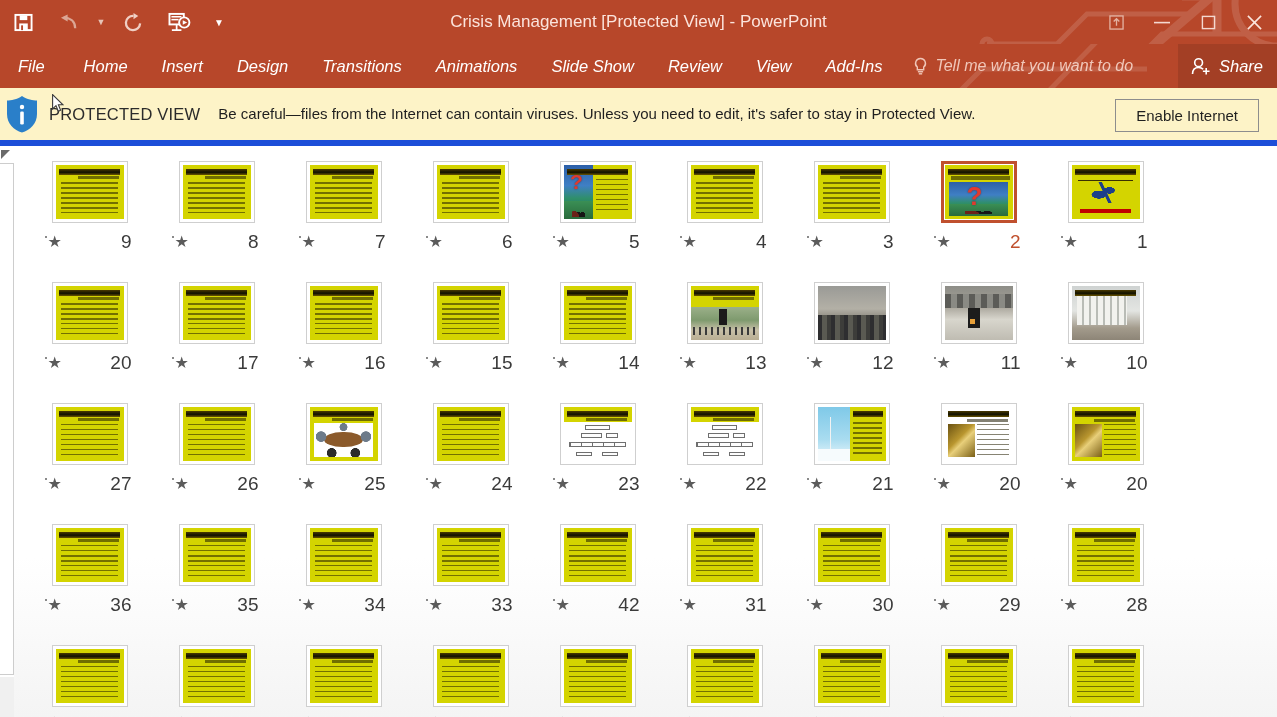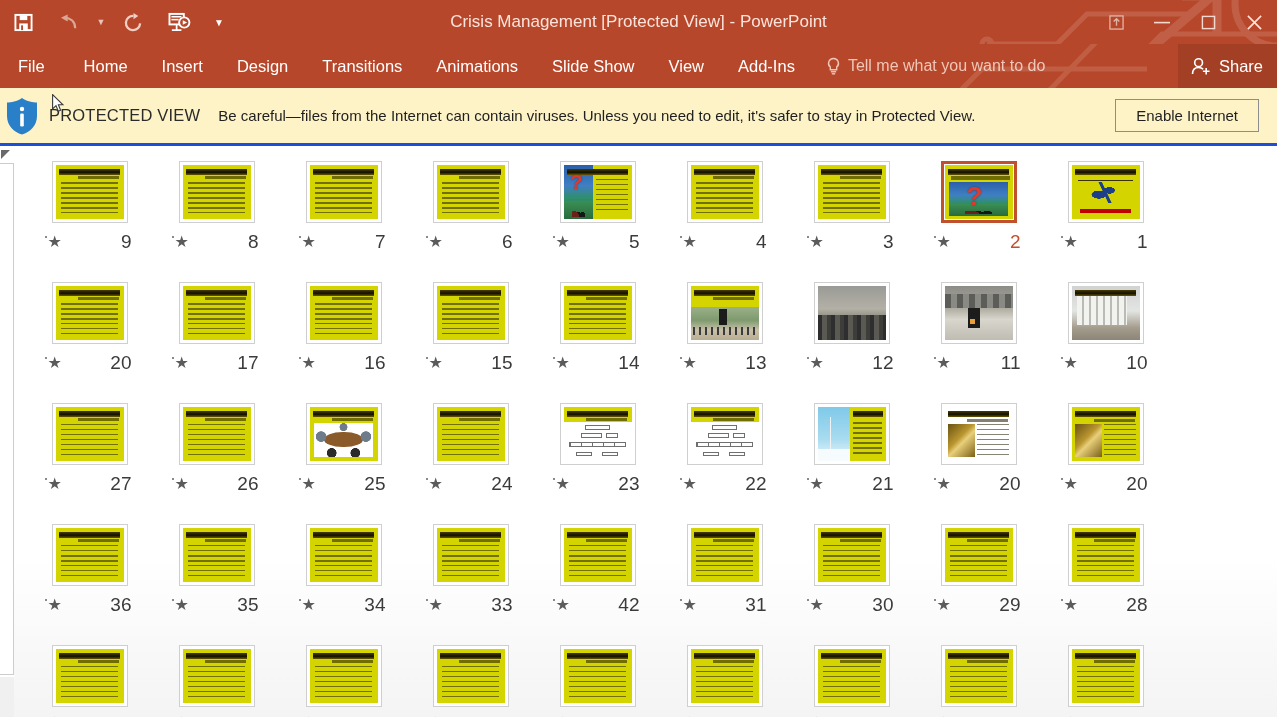--- a/index.html
+++ b/index.html
@@ -61,20 +61,21 @@
   .win-btn.close { font-size: 19px; color: #fbe4dc; }
   .win-btn.ribbon-opt { font-size: 13px; color: #e3b3a3; }
 
   
   .ribbonbar {
     position: relative;
     height: 44px;
     background: #b7472a;
     display: flex; align-items: center;
     overflow: hidden;
+    font-style: italic;
   }
   .rb-deco {
     position: absolute; right: 130px; top: -60px;
     width: 260px; height: 150px; opacity: .12; pointer-events: none;
   }
   .tab {
     color: #ffffff; font-size: 16.5px;
     padding: 0 17px; height: 44px; line-height: 44px;
     white-space: nowrap;
   }
@@ -90,21 +91,21 @@
     padding: 0 14px 0 12px;
     color: #ffffff; font-size: 16.5px;
     background: #a33f25;
   }
 
   
   .pvbar {
     position: relative;
     height: 58px;
     background: #fdf3c7;
-    border-bottom: 3px solid #1d4ed8;
+    border-bottom: 6px solid #1d4ed8;
     display: flex; align-items: center;
   }
   .pv-shield { margin-left: 5px; margin-right: 10px; flex: none; }
   .pv-label {
     font-size: 16.5px; color: #2b2b2b; letter-spacing: .2px;
     white-space: nowrap; flex: none;
   }
   .pv-msg {
     margin-left: 18px;
     font-size: 15px; color: #1f1f1f; line-height: 1.55;
@@ -368,20 +369,21 @@
     </g>
   </svg>
 
   <div class="tab file">File</div>
   <div class="tab">Home</div>
   <div class="tab">Insert</div>
   <div class="tab">Design</div>
   <div class="tab">Transitions</div>
   <div class="tab">Animations</div>
   <div class="tab">Slide Show</div>
+  <div class="tab">Review</div>
   <div class="tab">View</div>
   <div class="tab">Add-Ins</div>
 
   <div class="tellme">
     <svg width="15" height="19" viewBox="0 0 16 20">
       <path d="M8 1.4 A5.2 5.2 0 0 1 11.4 10.6 L11.4 13.4 L4.6 13.4 L4.6 10.6 A5.2 5.2 0 0 1 8 1.4 Z" fill="none" stroke="#f0c6b8" stroke-width="1.5"></path>
       <line x1="5.2" y1="15.6" x2="10.8" y2="15.6" stroke="#f0c6b8" stroke-width="1.5"></line>
       <line x1="6.2" y1="17.8" x2="9.8" y2="17.8" stroke="#f0c6b8" stroke-width="1.5"></line>
     </svg>
     <span>Tell me what you want to do</span>

